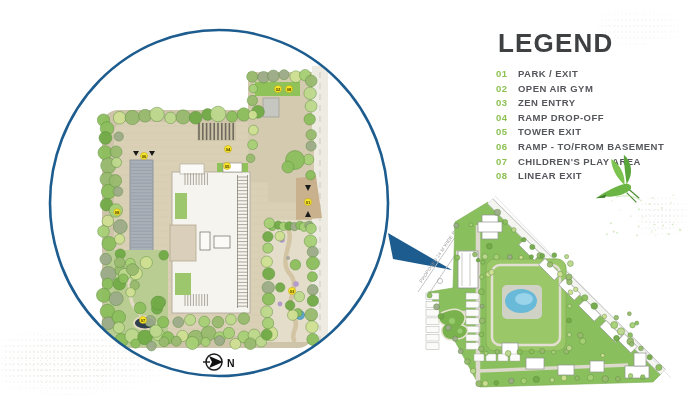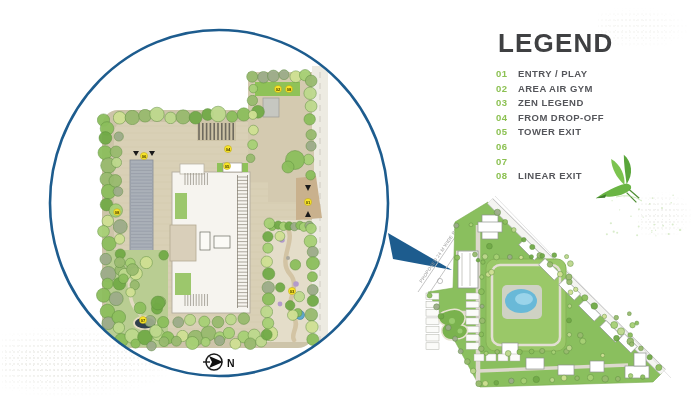--- a/index.html
+++ b/index.html
@@ -456,43 +456,45 @@
       <polygon points="165,330 179,336 165,342 168,336" fill="#111111"></polygon>
       <text x="183" y="340.5" font-size="10.5" font-weight="bold" fill="#111111">N</text>
     </g>
   </svg>
 
   <section class="legend">
     <h1 class="legend-title">LEGEND</h1>
     <ul class="legend-list">
       <li class="legend-item">
           <span class="num">01</span>
-          <span class="lab">ENTRY / PLAY</span>
+          <span class="lab">PARK / EXIT</span>
         </li>
       <li class="legend-item">
           <span class="num">02</span>
-          <span class="lab">AREA AIR GYM</span>
+          <span class="lab">OPEN AIR GYM</span>
         </li>
       <li class="legend-item">
           <span class="num">03</span>
-          <span class="lab">ZEN LEGEND</span>
+          <span class="lab">ZEN ENTRY</span>
         </li>
       <li class="legend-item">
           <span class="num">04</span>
-          <span class="lab">FROM DROP-OFF</span>
+          <span class="lab">RAMP DROP-OFF</span>
         </li>
       <li class="legend-item">
           <span class="num">05</span>
           <span class="lab">TOWER EXIT</span>
         </li>
       <li class="legend-item">
           <span class="num">06</span>
+          <span class="lab">RAMP - TO/FROM BASEMENT</span>
         </li>
       <li class="legend-item">
           <span class="num">07</span>
+          <span class="lab">CHILDREN'S PLAY AREA</span>
         </li>
       <li class="legend-item">
           <span class="num">08</span>
           <span class="lab">LINEAR EXIT</span>
         </li>
     </ul>
   </section>
 
   <svg id="birdIcon" width="56" height="56" viewBox="0 0 40 40">
     <path d="M22,2 C28,7 29,16 24,23 C23,15 22,8 22,2 Z" fill="#59a63a"></path>

